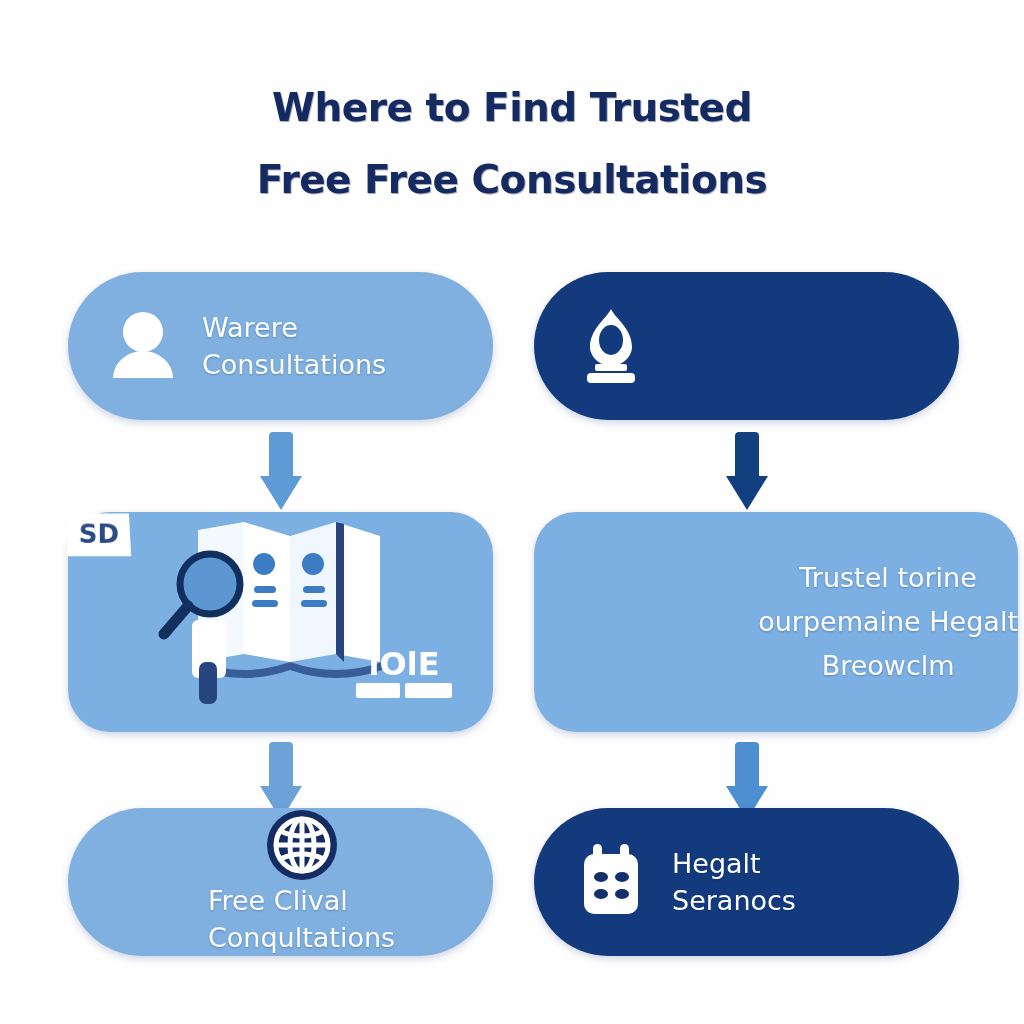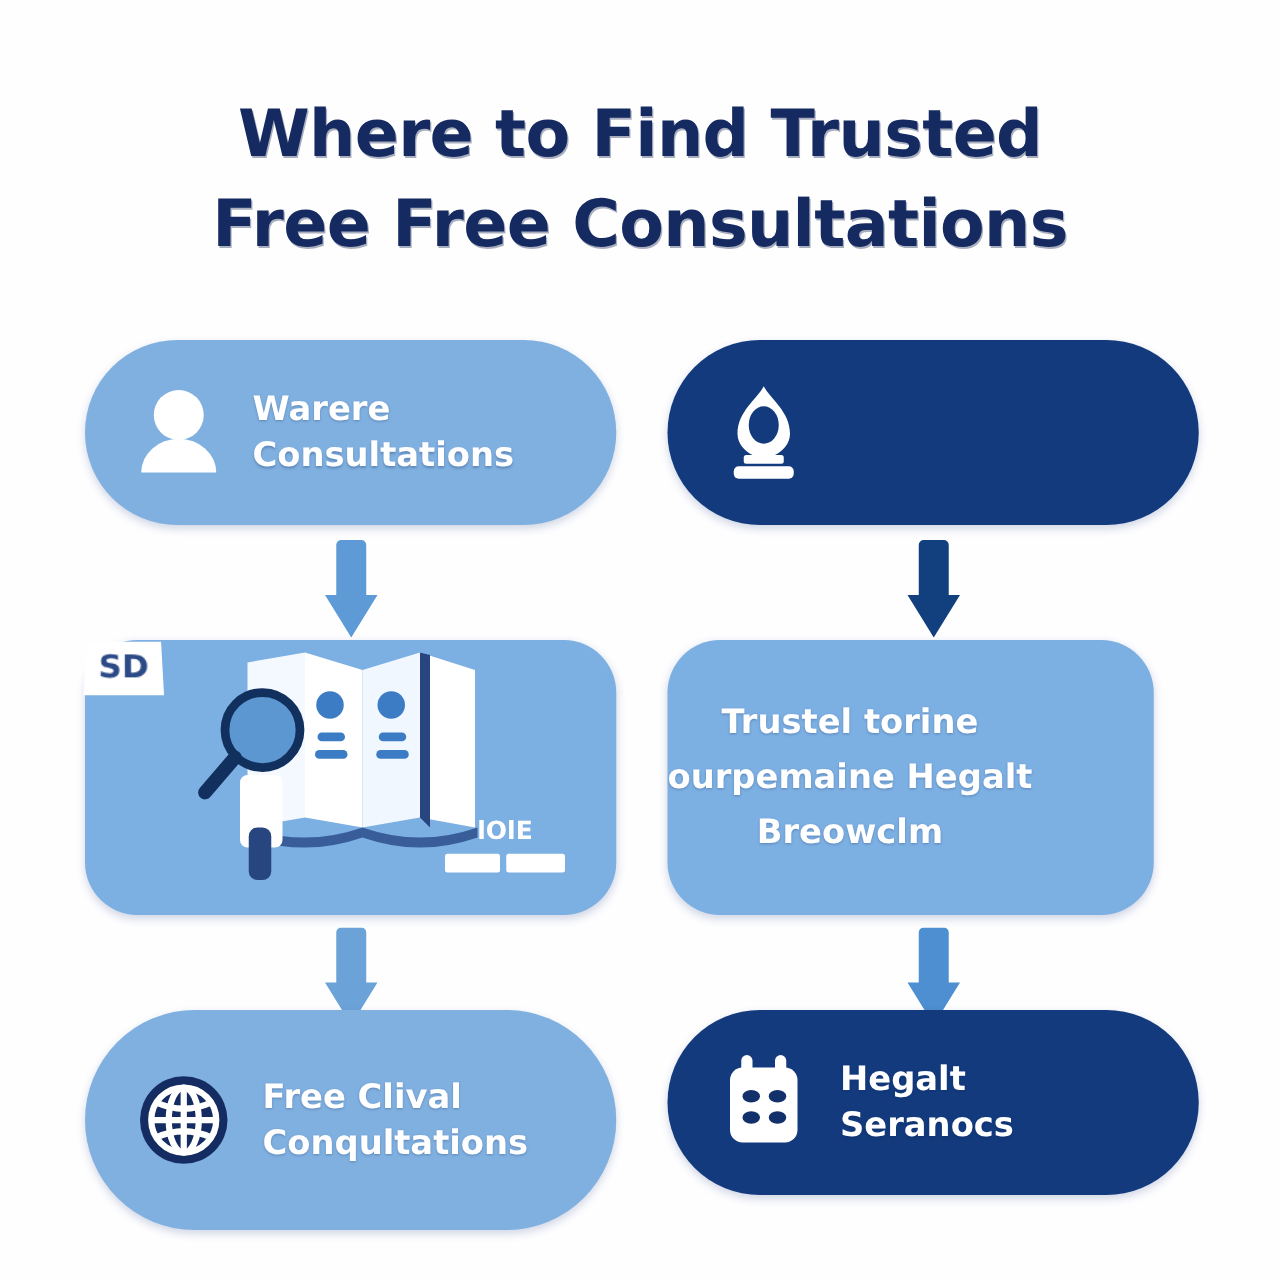--- a/index.html
+++ b/index.html
@@ -24,21 +24,21 @@
   #title-block {
     position: absolute;
     left: 0;
     top: 72px;
     width: 1024px;
     text-align: center;
   }
   .title-line {
     font-family: "DejaVu Sans", sans-serif;
     font-weight: bold;
-    font-size: 52px;
+    font-size: 39px;
     line-height: 72px;
     letter-spacing: -0.5px;
     color: #152a60;
     text-shadow: 1px 1px 0 rgba(10,25,70,0.35);
     white-space: nowrap;
   }
 
   
   .node {
     position: absolute;
@@ -63,35 +63,35 @@
     background: #123a7d;
   }
   .node-icon {
     flex: 0 0 auto;
     display: flex;
     align-items: center;
     justify-content: center;
   }
   .node-label {
     font-family: "DejaVu Sans", sans-serif;
-    font-weight: bold;
+    font-weight: normal;
     font-size: 27px;
     line-height: 37px;
     color: #ffffff;
     text-shadow: 0 1px 2px rgba(20,40,90,0.30);
     white-space: pre-line;
   }
 
   
   #node-top-left     { left: 68px;  top: 272px; width: 425px; height: 148px; padding-left: 42px; }
   #node-top-right    { left: 534px; top: 272px; width: 425px; height: 148px; padding-left: 42px; }
   #node-mid-left     { left: 68px;  top: 512px; width: 425px; height: 220px; padding: 0; }
-  #node-mid-right    { left: 534px; top: 512px; width: 389px; height: 220px;
-                        justify-content: flex-start; text-align: center; }
-  #node-bottom-left  { left: 68px;  top: 808px; width: 425px; height: 176px; padding-left: 42px; }
+  #node-mid-right    { left: 534px; top: 512px; width: 484px; height: 220px;
+                        justify-content: flex-end; text-align: center; }
+  #node-bottom-left  { left: 68px;  top: 808px; width: 425px; height: 148px; padding-left: 42px; flex-direction: column; }
   #node-bottom-right { left: 534px; top: 808px; width: 425px; height: 148px; padding-left: 42px; }
 
   #node-mid-right .node-label { font-size: 27px; line-height: 44px; }
 
   .icon-gap { width: 26px; flex: 0 0 auto; }
 
   
   .arrow {
     position: absolute;
     width: 46px;
@@ -124,21 +124,21 @@
     transform: perspective(140px) rotateX(14deg);
   }
   #tile-idle-wrap {
     position: absolute;
     left: 288px; top: 138px;
     width: 96px;
   }
   #tile-idle-text {
     font-family: "DejaVu Sans", sans-serif;
     font-weight: bold;
-    font-size: 20px;
+    font-size: 32px;
     color: #ffffff;
     text-align: center;
     line-height: 28px;
   }
   .tile-bar-row { display: flex; gap: 5px; margin-top: 5px; }
   .tile-bar { height: 15px; background: #ffffff; border-radius: 2px; }
   .tile-bar.a { width: 44px; }
   .tile-bar.b { width: 47px; }
 </style>
 </head>

